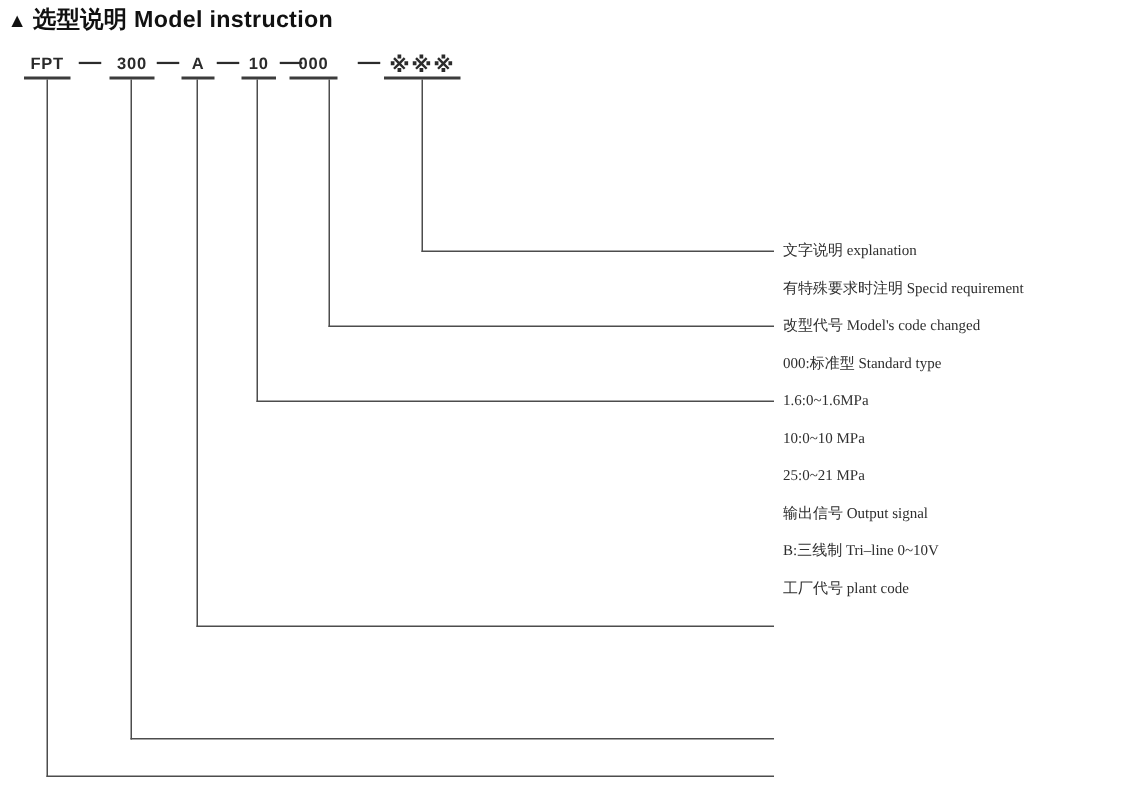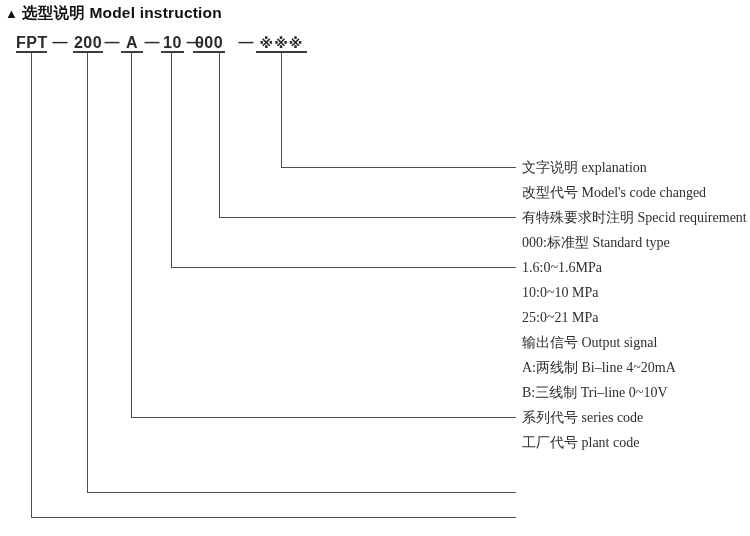--- a/index.html
+++ b/index.html
@@ -2,69 +2,67 @@
 <html><head>
 <meta charset="utf-8">
 <style>
   html,body{margin:0;padding:0;background:#ffffff;}
   .page{position:relative;width:750px;height:536px;background:#ffffff;overflow:hidden;
         font-family:"Liberation Sans","DejaVu Sans",sans-serif;}
   .section-header{position:absolute;left:5px;top:3px;display:flex;align-items:center;gap:4px;
         font-weight:bold;font-size:15.5px;color:#111111;letter-spacing:0.2px;}
   .marker{font-size:13px;line-height:18px;color:#111111;}
   .seg{position:absolute;top:35px;height:16px;line-height:16px;text-align:center;
-       font-weight:bold;font-size:16px;color:#2b2b2b;border-bottom:2px solid #3c3c3c;
+       font-weight:bold;font-size:11px;color:#2b2b2b;border-bottom:2px solid #3c3c3c;
        letter-spacing:0.5px;}
   .dash{position:absolute;top:34px;height:16px;line-height:16px;text-align:center;
        font-weight:bold;font-size:15px;color:#2b2b2b;}
   .seg-xxx{letter-spacing:1px;font-size:14px;}
   .conn{position:absolute;border-left:1.5px solid #4d4d4d;border-bottom:1.5px solid #4d4d4d;}
   .legend{position:absolute;left:522px;top:155px;}
-  .legend .row{height:25px;line-height:25px;white-space:nowrap;font-size:14px;color:#2e2e2e;
+  .legend .row{height:25px;line-height:25px;white-space:nowrap;font-size:10px;color:#2e2e2e;
        font-family:"Liberation Serif","DejaVu Serif",serif;}
 </style>
 </head>
 <body>
 
 <div class="page">
 
   <div class="section-header">
     <span class="marker">▲</span>
     <span>选型说明  Model instruction</span>
   </div>
 
   <div>
     <span class="seg" style="left:16px;width:31px">FPT</span>
     <span class="dash" style="left:50px;width:20px">—</span>
-    <span class="seg" style="left:73px;width:30px">200</span>
+    <span class="seg" style="left:73px;width:30px">300</span>
     <span class="dash" style="left:102px;width:20px">—</span>
     <span class="seg" style="left:121px;width:22px">A</span>
     <span class="dash" style="left:142px;width:20px">—</span>
     <span class="seg" style="left:161px;width:23px">10</span>
     <span class="dash" style="left:184px;width:20px">—</span>
     <span class="seg" style="left:193px;width:32px">000</span>
     <span class="dash" style="left:236px;width:20px">—</span>
     <span class="seg seg-xxx" style="left:256px;width:51px">※※※</span>
   </div>
 
   <div class="conn" style="left:281px;top:53px;width:234px;height:114px"></div>
   <div class="conn" style="left:219px;top:53px;width:296px;height:164px"></div>
   <div class="conn" style="left:171px;top:53px;width:344px;height:214px"></div>
   <div class="conn" style="left:131px;top:53px;width:384px;height:364px"></div>
   <div class="conn" style="left:87px;top:53px;width:428px;height:439px"></div>
   <div class="conn" style="left:31px;top:53px;width:484px;height:464px"></div>
 
   <div class="legend">
     <div class="row">文字说明 explanation</div>
+    <div class="row">有特殊要求时注明 Specid requirement</div>
     <div class="row">改型代号 Model's code changed</div>
-    <div class="row">有特殊要求时注明 Specid requirement</div>
     <div class="row">000:标准型 Standard type</div>
     <div class="row">1.6:0~1.6MPa</div>
     <div class="row">10:0~10 MPa</div>
     <div class="row">25:0~21 MPa</div>
     <div class="row">输出信号 Output signal</div>
-    <div class="row">A:两线制 Bi–line 4~20mA</div>
     <div class="row">B:三线制 Tri–line 0~10V</div>
-    <div class="row">系列代号 series code</div>
     <div class="row">工厂代号 plant code</div>
   </div>
 
 </div>
 
 </body></html>

